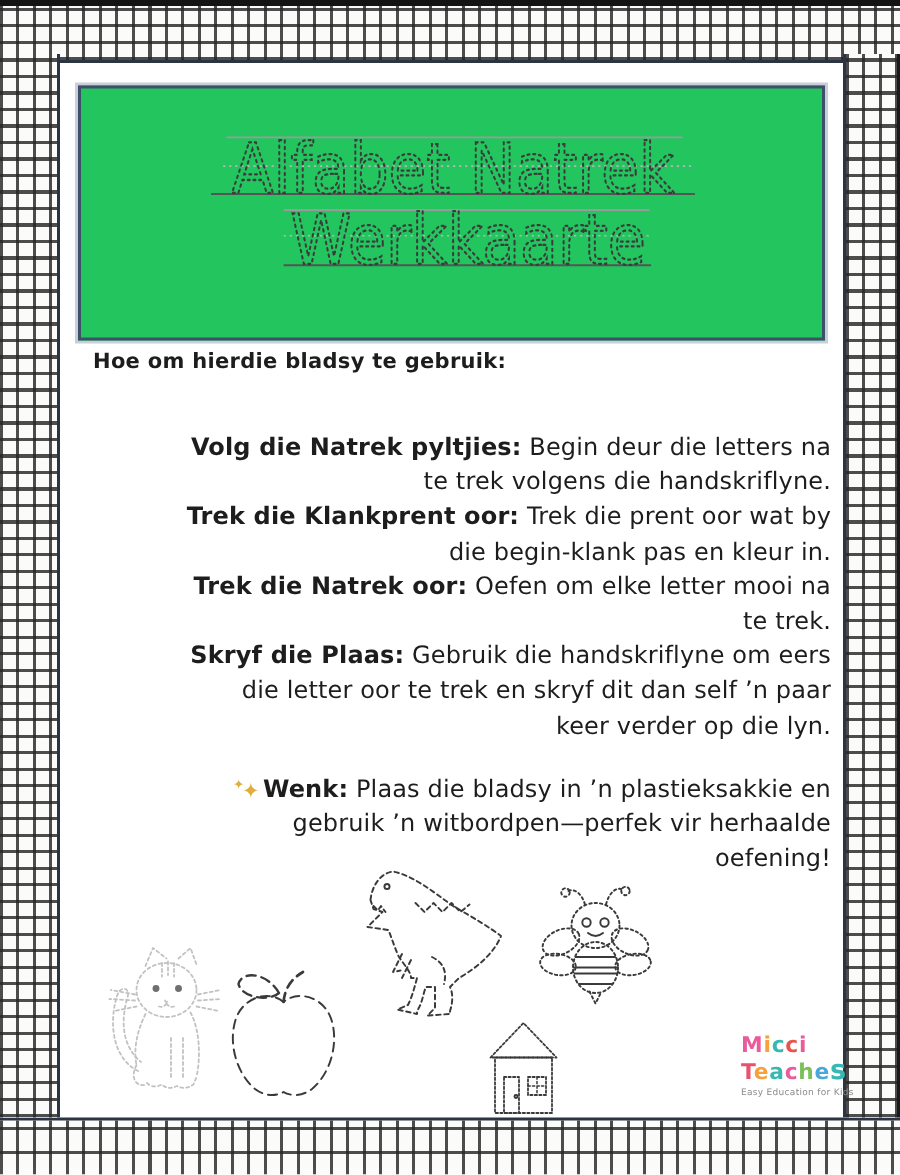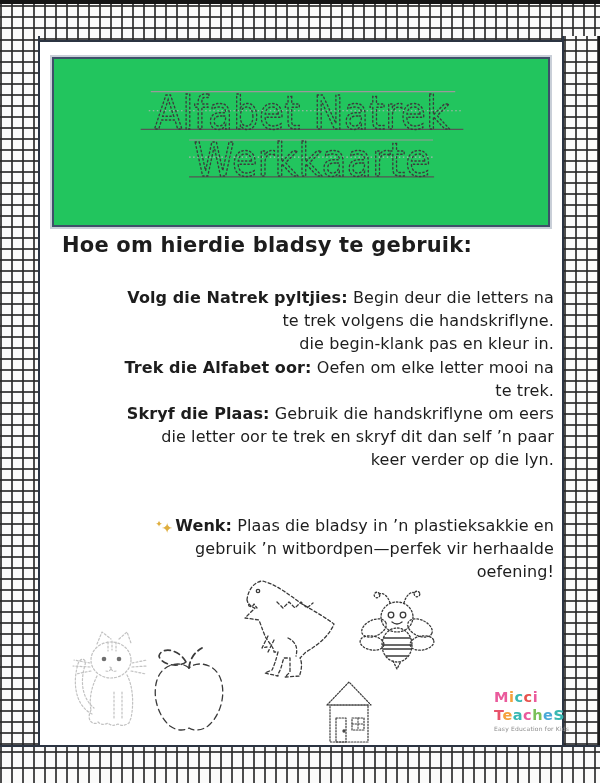--- a/index.html
+++ b/index.html
@@ -20,21 +20,21 @@
   .gb-right{left:562px;top:36px;width:38px;height:709px;border-left:2px solid #2b3442;border-right:2px solid #1a1a1a;box-sizing:border-box;}
 
   
   .title-box{position:absolute;left:52px;top:57px;width:494px;height:166px;
     border:2px solid #3e5069;background:#22c55e;box-shadow:0 0 0 2px #c9cfd8;}
   .title-box svg{display:block;width:100%;height:100%;}
   .trace-text{fill:none;stroke:#3c3c3c;stroke-width:1.5;stroke-dasharray:1.5 2.8;stroke-linecap:round;
     font-family:"DejaVu Sans",sans-serif;font-size:46px;}
 
   
-  .heading{position:absolute;left:62px;top:233px;font-size:21px;font-weight:bold;letter-spacing:.2px;}
+  .heading{position:absolute;left:62px;top:233px;font-size:14px;font-weight:bold;letter-spacing:.2px;}
   .textblock{position:absolute;left:62px;width:492px;font-size:16px;letter-spacing:.1px;text-align:right;}
   .textblock .line{line-height:23.2px;white-space:nowrap;}
   .steps{top:286px;}
   .tip{top:514px;}
   b{font-weight:bold;}
 
   .sparkle{position:relative;display:inline-block;width:19px;color:#dfae3e;font-size:14px;}
   .sparkle .s-big{position:absolute;left:5px;top:-14px;}
   .sparkle .s-small{position:absolute;left:-1px;top:-18px;font-size:9px;}
 
@@ -77,22 +77,23 @@
       <text class="trace-text" x="246" y="68" text-anchor="middle" textLength="293" lengthAdjust="spacingAndGlyphs">Alfabet Natrek</text>
       <text class="trace-text" x="256" y="115" text-anchor="middle" textLength="235" lengthAdjust="spacingAndGlyphs">Werkkaarte</text>
     </svg>
   </div>
 
   <div class="heading">Hoe om hierdie bladsy te gebruik:</div>
 
   <div class="textblock steps">
     <div class="line"><b>Volg die Natrek pyltjies:</b><span> Begin deur die letters na</span></div>
     <div class="line"><span>te trek volgens die handskriflyne.</span></div>
+    <div class="line"><b>Trek die Klankprent oor:</b><span> Trek die prent oor wat by</span></div>
     <div class="line"><span>die begin-klank pas en kleur in.</span></div>
-    <div class="line"><b>Trek die Alfabet oor:</b><span> Oefen om elke letter mooi na</span></div>
+    <div class="line"><b>Trek die Natrek oor:</b><span> Oefen om elke letter mooi na</span></div>
     <div class="line"><span>te trek.</span></div>
     <div class="line"><b>Skryf die Plaas:</b><span> Gebruik die handskriflyne om eers</span></div>
     <div class="line"><span>die letter oor te trek en skryf dit dan self ’n paar</span></div>
     <div class="line"><span>keer verder op die lyn.</span></div>
   </div>
 
   <div class="textblock tip">
     <div class="line"><span class="sparkle"><span class="s-big">✦</span><span class="s-small">✦</span></span><b>Wenk:</b><span> Plaas die bladsy in ’n  plastieksakkie en</span></div>
     <div class="line"><span>gebruik ’n witbordpen—perfek vir herhaalde</span></div>
     <div class="line"><span>oefening!</span></div>

